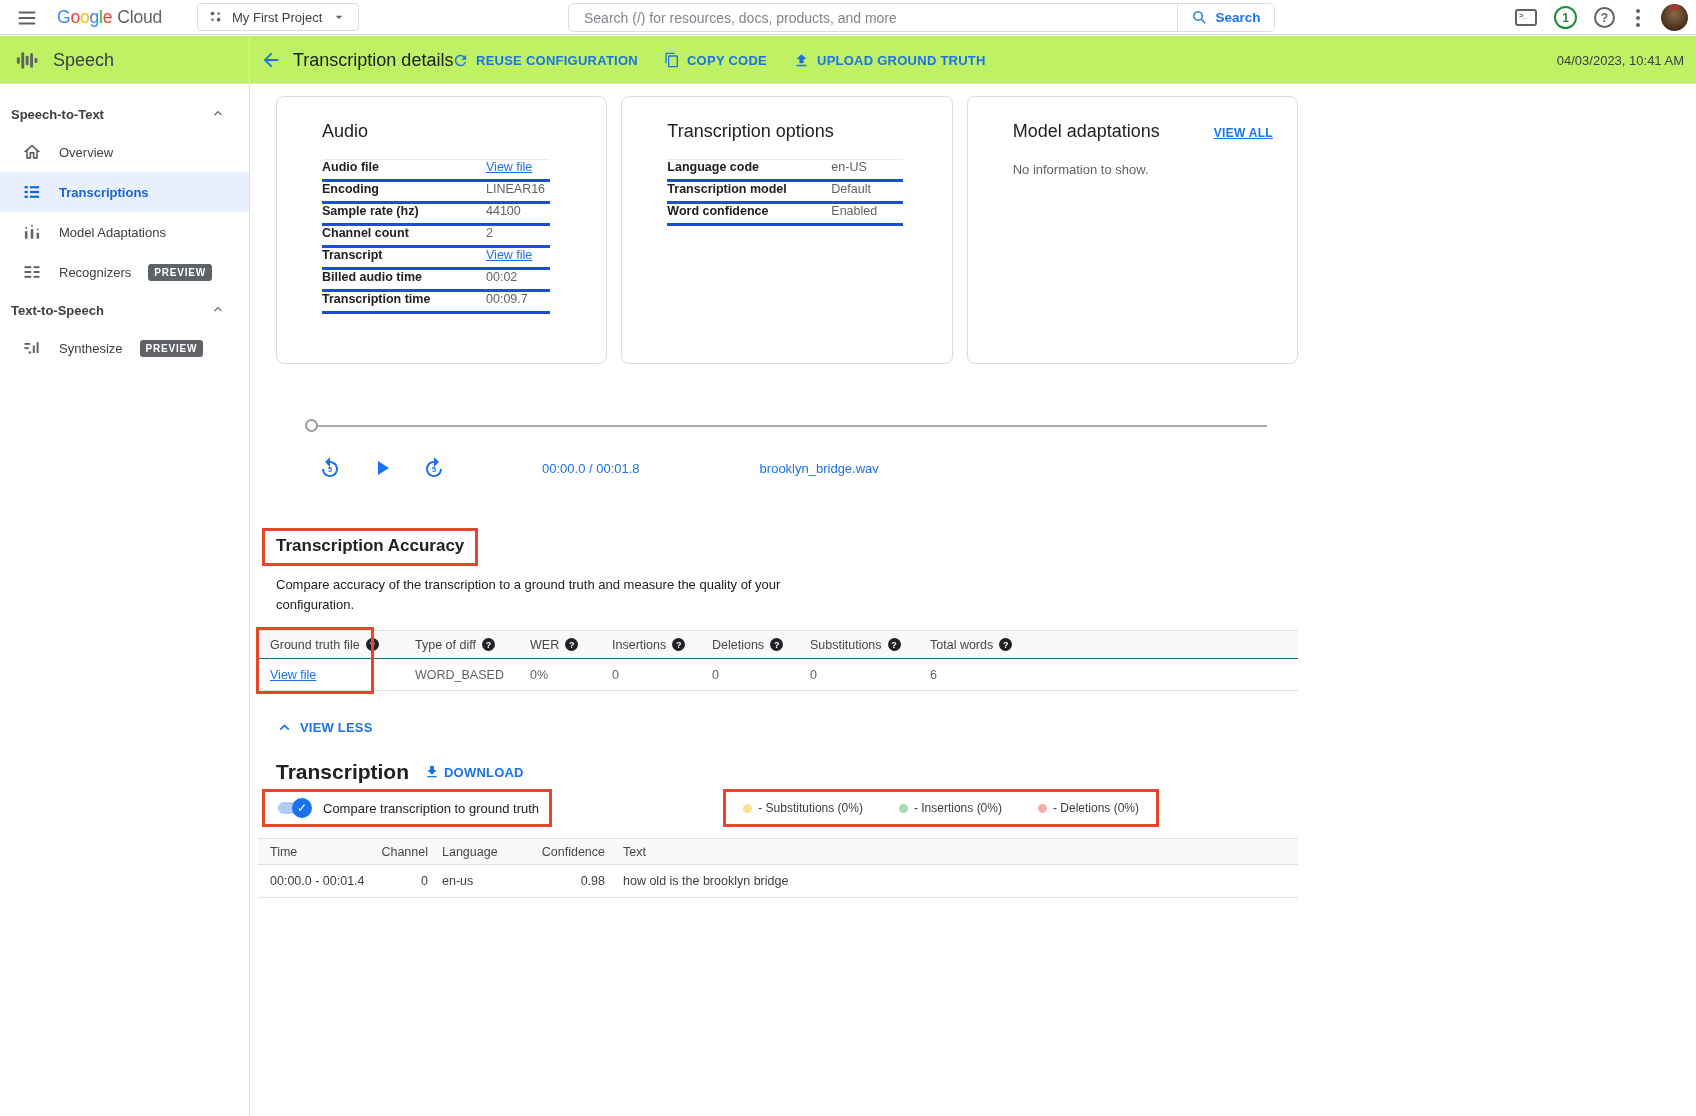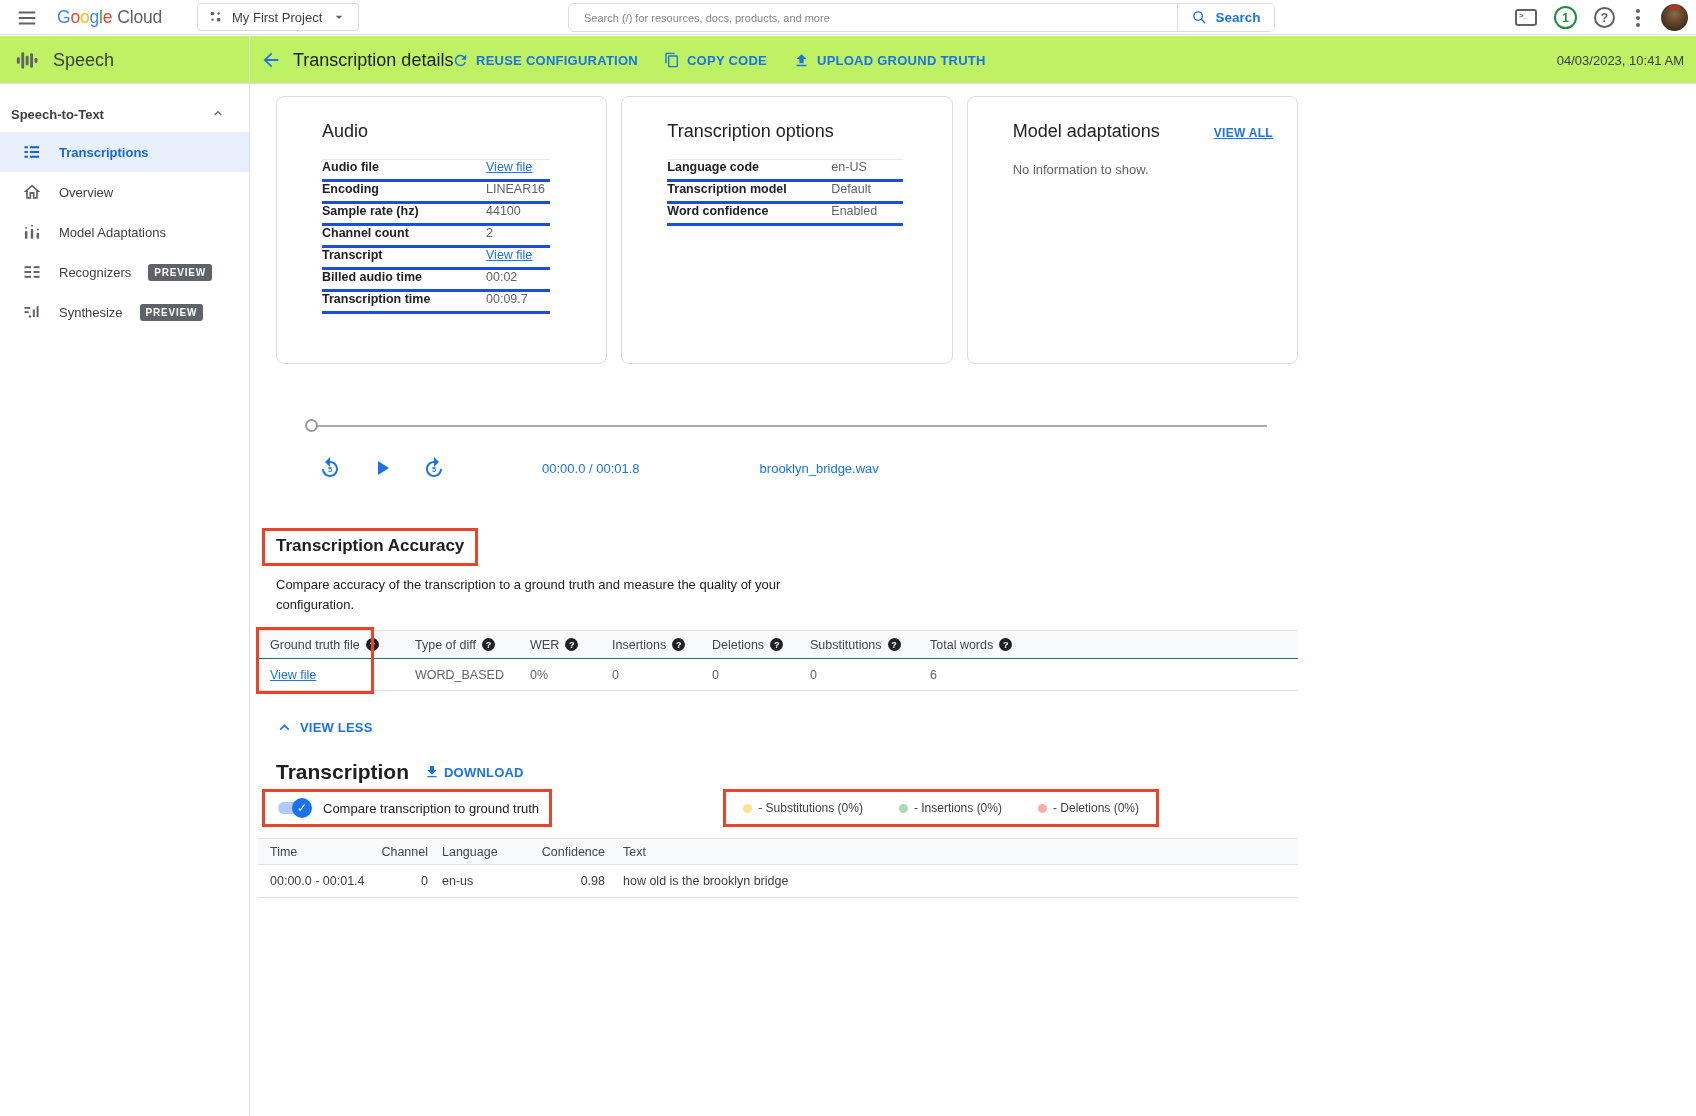--- a/index.html
+++ b/index.html
@@ -11,21 +11,21 @@
   }
   svg { display:block; }
 
   
   .topbar { position:absolute; top:0; left:0; right:0; height:35px; background:#fff; border-bottom:1px solid #dadce0; }
   .burger { position:absolute; left:16px; top:7px; width:22px; height:22px; cursor:pointer; }
   .logo { position:absolute; left:57px; top:7px; font-size:17.5px; letter-spacing:-.2px; display:flex; }
   .logo .cloud { color:#5f6368; margin-left:5px; }
   .projectbox { position:absolute; left:197px; top:3px; height:28px; border:1px solid #dadce0; border-radius:4px; display:flex; align-items:center; gap:9px; padding:0 11px; font-size:13px; color:#3c4043; cursor:pointer; background:#fff; }
   .searchwrap { position:absolute; left:568px; top:3px; width:707px; height:29px; border:1px solid #dadce0; border-radius:6px; display:flex; overflow:hidden; background:#fff; }
-  .searchwrap input { flex:1; border:none; outline:none; padding:0 0 0 15px; font-size:11px; font-family:"Liberation Sans",sans-serif; color:#3c4043; background:transparent; }
+  .searchwrap input { flex:1; border:none; outline:none; padding:0 0 0 15px; font-size:14px; font-family:"Liberation Sans",sans-serif; color:#3c4043; background:transparent; }
   .searchwrap input::placeholder { color:#80868b; }
   .searchbtn { width:97px; border-left:1px solid #dadce0; display:flex; align-items:center; justify-content:center; gap:7px; color:#1a73e8; font-size:13.5px; font-weight:bold; cursor:pointer; background:#fff; }
   .topicons { position:absolute; right:8px; top:0; height:35px; display:flex; align-items:center; gap:17px; }
   .shellicon { width:22px; height:17px; border:2px solid #5f6368; border-radius:3px; position:relative; cursor:pointer; }
   .shellicon::before { content:">_"; position:absolute; left:2px; top:0px; font-size:8px; font-weight:bold; color:#5f6368; letter-spacing:-1px; }
   .countbadge { width:23px; height:23px; border:2px solid #1e8e3e; border-radius:50%; color:#1e8e3e; font-size:12px; font-weight:bold; display:flex; align-items:center; justify-content:center; cursor:pointer; }
   .helpicon { width:21px; height:21px; border:2px solid #5f6368; border-radius:50%; color:#5f6368; display:flex; align-items:center; justify-content:center; cursor:pointer; }
   .helpicon::before { content:"?"; font-size:12px; font-weight:bold; }
   .dots3 { display:flex; flex-direction:column; gap:3px; padding:4px; cursor:pointer; }
   .dots3 i { width:4px; height:4px; border-radius:50%; background:#5f6368; }
@@ -226,44 +226,44 @@
 
 <div class="sidebar">
   <div class="side-section">
     <span>Speech-to-Text</span>
     <span>
       <svg viewBox="0 0 24 24" width="14" height="14">
           <path d="M6 14l6-6 6 6" fill="none" stroke="#5f6368" stroke-width="2"></path>
         </svg>
     </span>
   </div>
+  <div class="side-item">
+    <span class="sicon">
+      <svg viewBox="0 0 24 24" width="20" height="20" fill="#5f6368">
+          <path d="M12 5.69l5 4.5V18h-2v-6H9v6H7v-7.81l5-4.5M12 3L2 12h3v8h6v-6h2v6h6v-8h3L12 3z"></path>
+        </svg>
+    </span>
+    <span>Overview</span>
+  </div>
   <div class="side-item selected">
     <span class="sicon">
       <svg viewBox="0 0 24 24" width="20" height="20" fill="#1967d2">
         <rect x="3" y="5" width="4" height="2.6"></rect>
           <rect x="9.5" y="5" width="11" height="2.6"></rect>
         <rect x="3" y="10.7" width="4" height="2.6"></rect>
           <rect x="9.5" y="10.7" width="11" height="2.6"></rect>
         <rect x="3" y="16.4" width="4" height="2.6"></rect>
           <rect x="9.5" y="16.4" width="11" height="2.6"></rect>
       </svg>
     </span>
     <span>Transcriptions</span>
   </div>
   <div class="side-item">
     <span class="sicon">
       <svg viewBox="0 0 24 24" width="20" height="20" fill="#5f6368">
-          <path d="M12 5.69l5 4.5V18h-2v-6H9v6H7v-7.81l5-4.5M12 3L2 12h3v8h6v-6h2v6h6v-8h3L12 3z"></path>
-        </svg>
-    </span>
-    <span>Overview</span>
-  </div>
-  <div class="side-item">
-    <span class="sicon">
-      <svg viewBox="0 0 24 24" width="20" height="20" fill="#5f6368">
         <rect x="4" y="6" width="2" height="2"></rect>
           <rect x="11" y="3.5" width="2" height="2"></rect>
           <rect x="18" y="8" width="2" height="2"></rect>
         <rect x="3.5" y="11" width="3" height="9"></rect>
           <rect x="10.5" y="8.5" width="3" height="11.5"></rect>
           <rect x="17.5" y="13" width="3" height="7"></rect>
       </svg>
     </span>
     <span>Model Adaptations</span>
   </div>
@@ -274,20 +274,28 @@
           <rect x="14" y="5" width="7" height="2.4"></rect>
         <rect x="3" y="10.8" width="8" height="2.4"></rect>
           <rect x="14" y="10.8" width="7" height="2.4"></rect>
         <rect x="3" y="16.6" width="8" height="2.4"></rect>
           <rect x="14" y="16.6" width="7" height="2.4"></rect>
       </svg>
     </span>
     <span>Recognizers</span>
     <span class="badge">PREVIEW</span>
   </div>
+  <div class="side-section">
+    <span>Text-to-Speech</span>
+    <span>
+      <svg viewBox="0 0 24 24" width="14" height="14">
+          <path d="M6 14l6-6 6 6" fill="none" stroke="#5f6368" stroke-width="2"></path>
+        </svg>
+    </span>
+  </div>
   <div class="side-item">
     <span class="sicon">
       <svg viewBox="0 0 24 24" width="20" height="20" fill="#5f6368">
         <rect x="3" y="6" width="7" height="2.2"></rect>
           <rect x="3" y="11" width="5" height="2.2"></rect>
         <rect x="13" y="9" width="2.4" height="9"></rect>
           <rect x="17.5" y="5" width="2.4" height="13"></rect>
         <circle cx="9.5" cy="17.3" r="1.5"></circle>
       </svg>
     </span>

